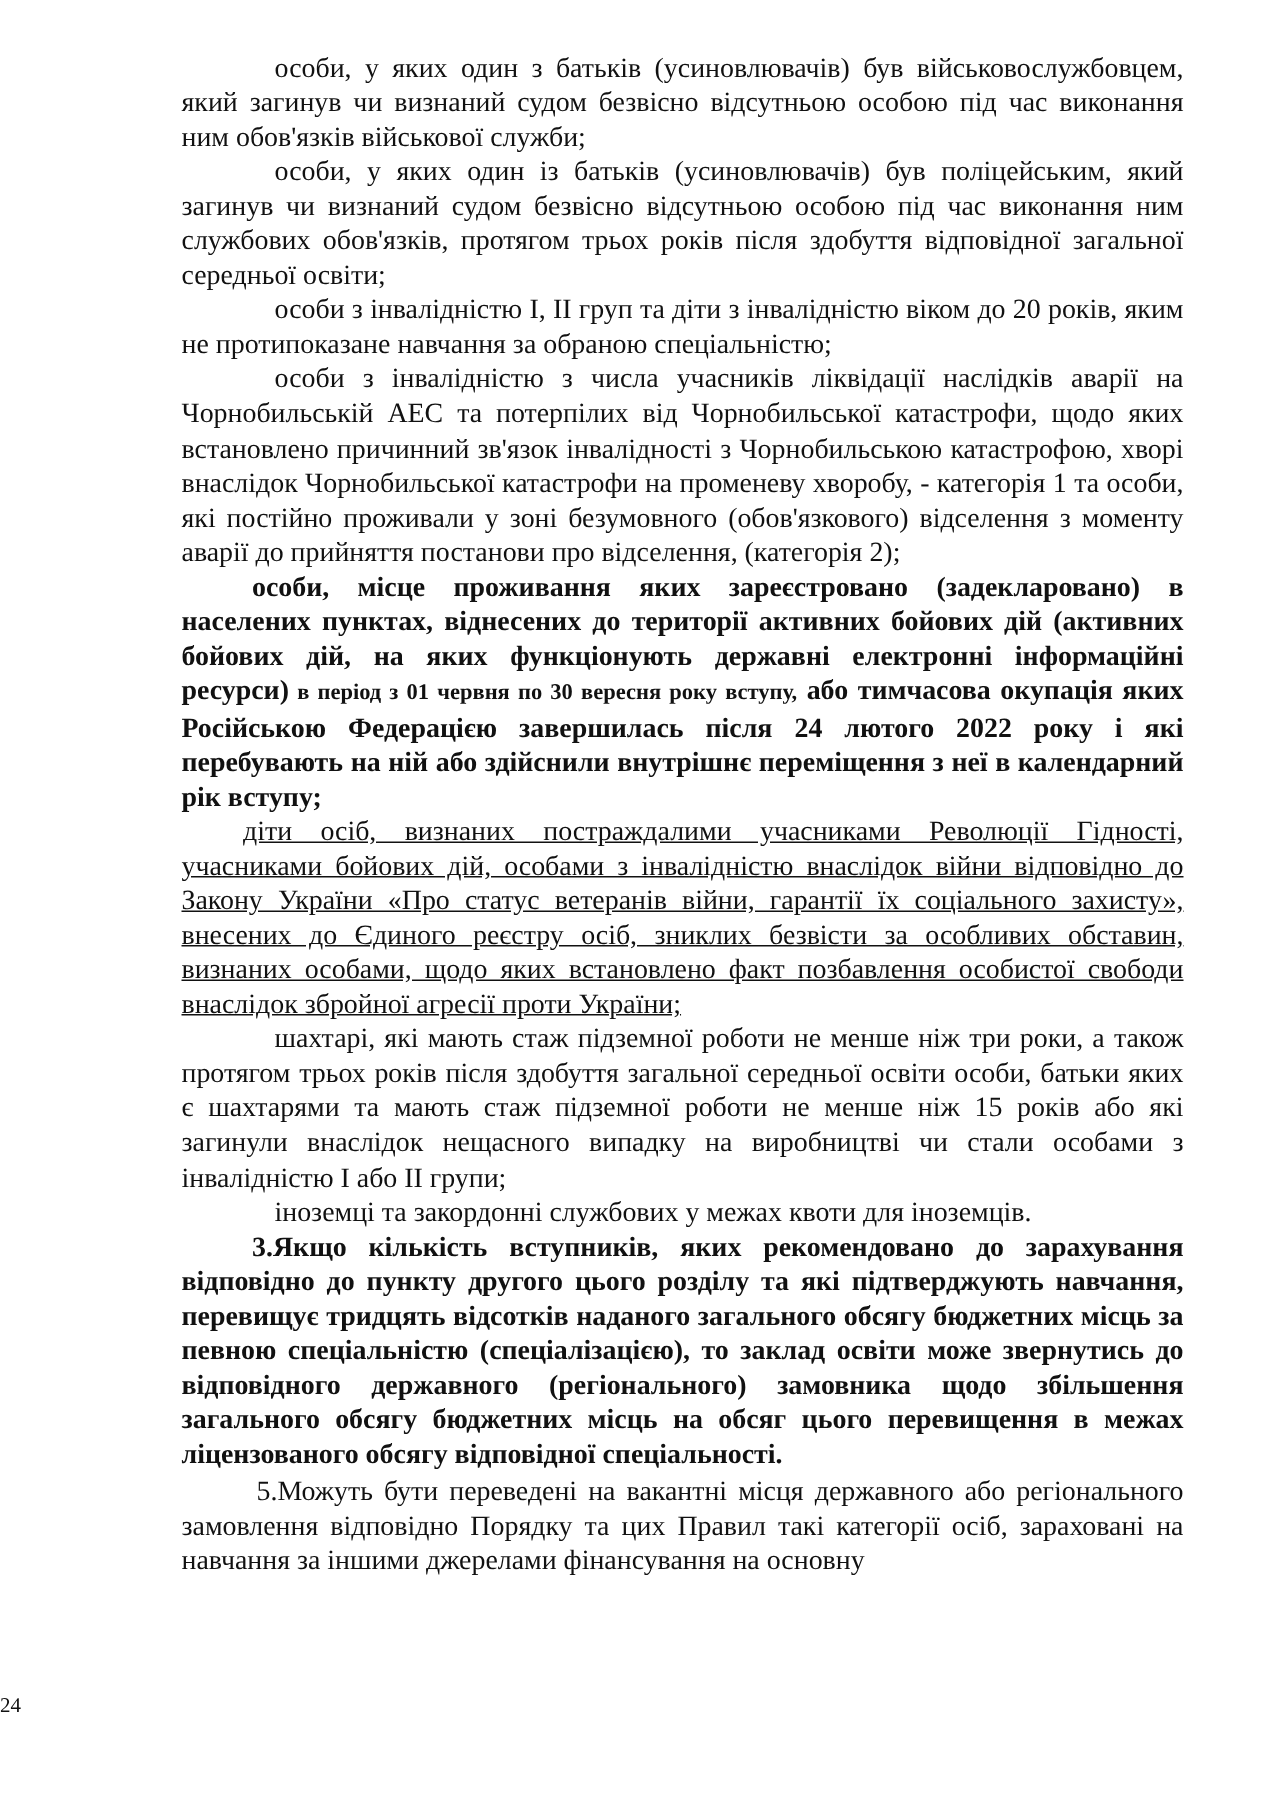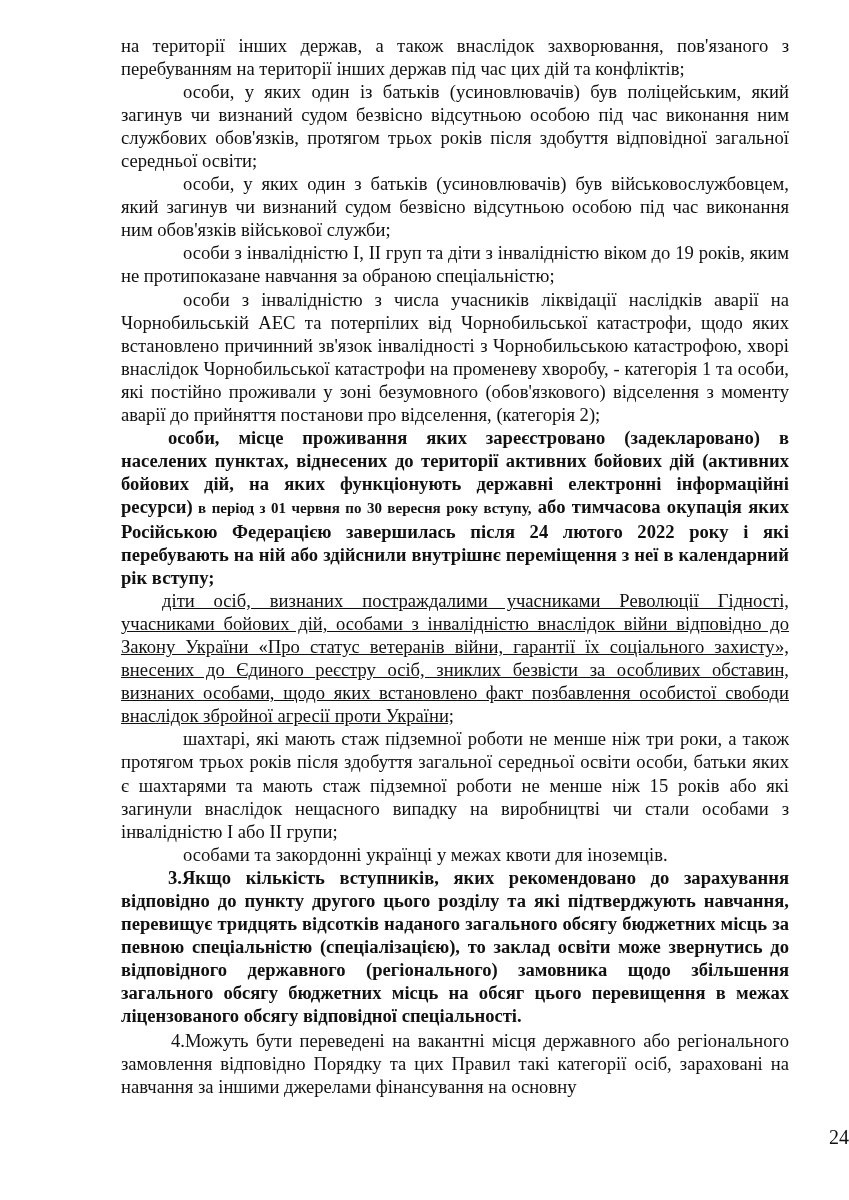--- a/index.html
+++ b/index.html
@@ -33,45 +33,44 @@
     .ind-48 { text-indent: 47px; font-weight: bold; }
     .ind-41 { text-indent: 41px; text-decoration: underline; }
     .ind-50 { text-indent: 50px; }
     .small { font-size: 15px; }
     .gap-before { margin-top: 2px; }
     .page-number {
       position: absolute;
       left: 0;
       width: 849px;
       top: 1126px;
-      text-align: right;
-      font-size: 20px;
+      text-align: left;
+      font-size: 14px;
       line-height: 23px;
     }
   </style>
 </head>
 <body>
 
 <div class="page">
-  <p class="para">на території інших держав, а також внаслідок захворювання, пов'язаного з перебуванням на території інших держав під час цих дій та конфліктів;</p>
+
+  <p class="para ind-62">особи, у яких один з батьків (усиновлювачів) був військовослужбовцем, який загинув чи визнаний судом безвісно відсутньою особою під час виконання ним обов'язків військової служби;</p>
 
   <p class="para ind-62">особи, у яких один із батьків (усиновлювачів) був поліцейським, який загинув чи визнаний судом безвісно відсутньою особою під час виконання ним службових обов'язків, протягом трьох років після здобуття відповідної загальної середньої освіти;</p>
 
-  <p class="para ind-62">особи, у яких один з батьків (усиновлювачів) був військовослужбовцем, який загинув чи визнаний судом безвісно відсутньою особою під час виконання ним обов'язків військової служби;</p>
-
-  <p class="para ind-62">особи з інвалідністю I, II груп та діти з інвалідністю віком до 19 років, яким не протипоказане навчання за обраною спеціальністю;</p>
+  <p class="para ind-62">особи з інвалідністю I, II груп та діти з інвалідністю віком до 20 років, яким не протипоказане навчання за обраною спеціальністю;</p>
 
   <p class="para ind-62">особи з інвалідністю з числа учасників ліквідації наслідків аварії на Чорнобильській АЕС та потерпілих від Чорнобильської катастрофи, щодо яких встановлено причинний зв'язок інвалідності з Чорнобильською катастрофою, хворі внаслідок Чорнобильської катастрофи на променеву хворобу, - категорія 1 та особи, які постійно проживали у зоні безумовного (обов'язкового) відселення з моменту аварії до прийняття постанови про відселення, (категорія 2);</p>
 
   <p class="para ind-48"><span>особи, місце проживання яких зареєстровано (задекларовано) в населених пунктах, віднесених до території активних бойових дій (активних бойових дій, на яких функціонують державні електронні інформаційні ресурси)</span><span class="small"> в період з 01 червня по 30 вересня року вступу,</span><span> або тимчасова окупація яких Російською Федерацією завершилась після 24 лютого 2022 року і які перебувають на ній або здійснили внутрішнє переміщення з неї в календарний рік вступу;</span></p>
 
   <p class="para ind-41">діти осіб, визнаних постраждалими учасниками Революції Гідності, учасниками бойових дій, особами з інвалідністю внаслідок війни відповідно до Закону України «Про статус ветеранів війни, гарантії їх соціального захисту», внесених до Єдиного реєстру осіб, зниклих безвісти за особливих обставин, визнаних особами, щодо яких встановлено факт позбавлення особистої свободи внаслідок збройної агресії проти України;</p>
 
   <p class="para ind-62">шахтарі, які мають стаж підземної роботи не менше ніж три роки, а також протягом трьох років після здобуття загальної середньої освіти особи, батьки яких є шахтарями та мають стаж підземної роботи не менше ніж 15 років або які загинули внаслідок нещасного випадку на виробництві чи стали особами з інвалідністю I або II групи;</p>
 
-  <p class="para ind-62">особами та закордонні українці у межах квоти для іноземців.</p>
+  <p class="para ind-62">іноземці та закордонні службових у межах квоти для іноземців.</p>
 
   <p class="para ind-48">3.Якщо кількість вступників, яких рекомендовано до зарахування відповідно до пункту другого цього розділу та які підтверджують навчання, перевищує тридцять відсотків наданого загального обсягу бюджетних місць за певною спеціальністю (спеціалізацією), то заклад освіти може звернутись до відповідного державного (регіонального) замовника щодо збільшення загального обсягу бюджетних місць на обсяг цього перевищення в межах ліцензованого обсягу відповідної спеціальності.</p>
 
-  <p class="para ind-50 gap-before">4.Можуть бути переведені на вакантні місця державного або регіонального замовлення відповідно Порядку та цих Правил такі категорії осіб, зараховані на навчання за іншими джерелами фінансування на основну</p>
+  <p class="para ind-50 gap-before">5.Можуть бути переведені на вакантні місця державного або регіонального замовлення відповідно Порядку та цих Правил такі категорії осіб, зараховані на навчання за іншими джерелами фінансування на основну</p>
 </div>
 
 <div class="page-number">24</div>
 
 </body></html>

